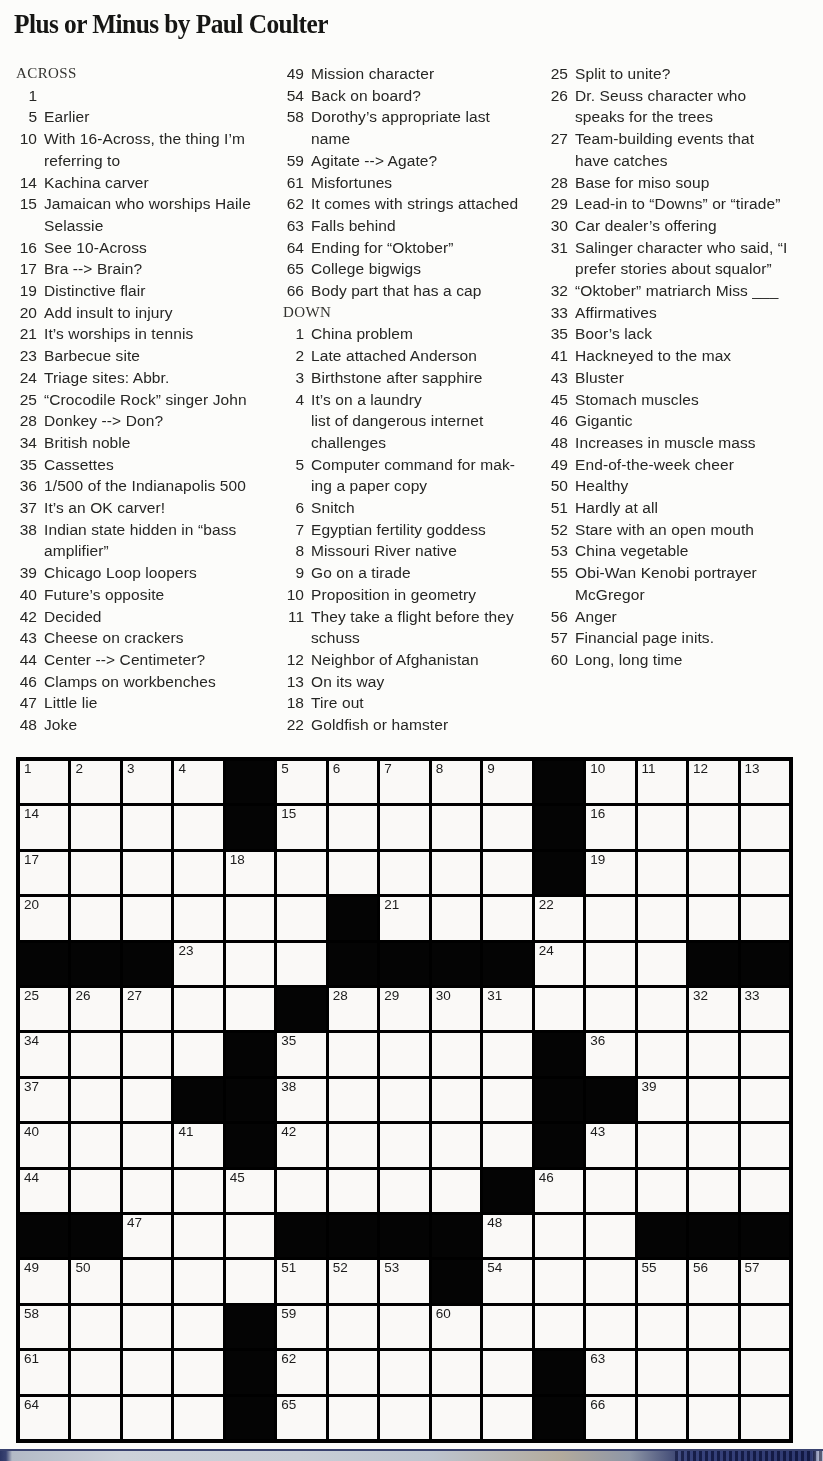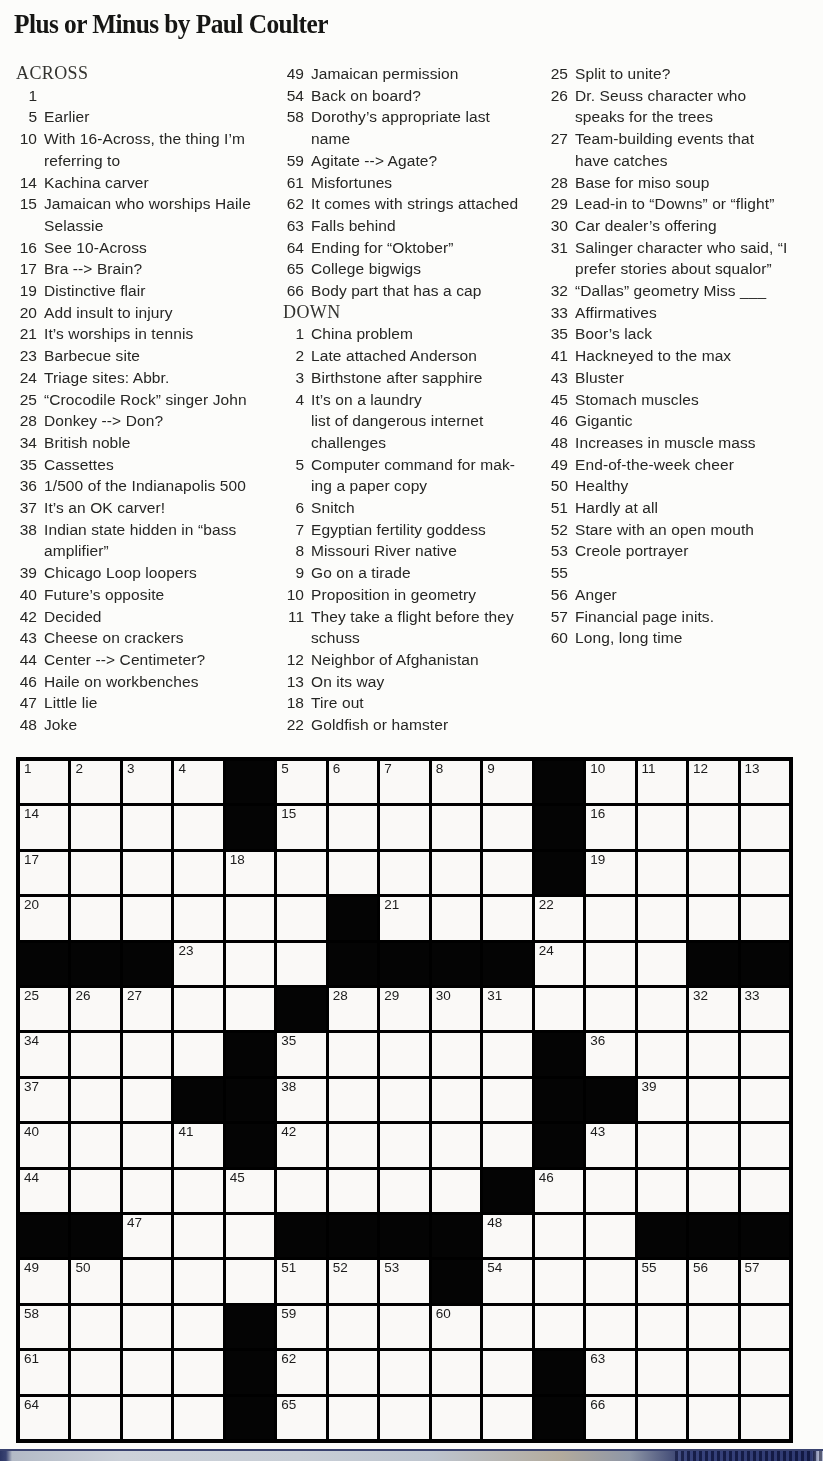--- a/index.html
+++ b/index.html
@@ -17,21 +17,21 @@
     letter-spacing:-0.6px;transform:scaleX(0.94);transform-origin:left top;
     white-space:nowrap;
   }
   
   .clues{position:absolute;top:63px;}
   .clue-col-1{left:13px;width:266px;}
   .clue-col-2{left:280px;width:263px;}
   .clue-col-3{left:544px;width:279px;}
   .clue-header{
     font-family:"Liberation Serif",serif;
-    font-size:18px;color:#33332f;letter-spacing:0.4px;
+    font-size:15px;color:#33332f;letter-spacing:0.4px;
     line-height:21.7px;padding-left:3px;
   }
   .clue-row{
     display:grid;grid-template-columns:24px 1fr;column-gap:7px;
     font-size:15.5px;line-height:21.7px;color:#262624;
   }
   .clue-num{text-align:right;}
   .clue-text{white-space:pre-line;letter-spacing:0.1px;}
   
   .xw-grid{
@@ -155,35 +155,35 @@
     <div class="clue-row">
       <span class="clue-num">43</span>
       <span class="clue-text">Cheese on crackers</span>
     </div>
     <div class="clue-row">
       <span class="clue-num">44</span>
       <span class="clue-text">Center --&gt; Centimeter?</span>
     </div>
     <div class="clue-row">
       <span class="clue-num">46</span>
-      <span class="clue-text">Haile on workbenches</span>
+      <span class="clue-text">Clamps on workbenches</span>
     </div>
     <div class="clue-row">
       <span class="clue-num">47</span>
       <span class="clue-text">Little lie</span>
     </div>
     <div class="clue-row">
       <span class="clue-num">48</span>
       <span class="clue-text">Joke</span>
     </div>
   </div>
 <div class="clues clue-col-2">
     <div class="clue-row">
       <span class="clue-num">49</span>
-      <span class="clue-text">Jamaican permission</span>
+      <span class="clue-text">Mission character</span>
     </div>
     <div class="clue-row">
       <span class="clue-num">54</span>
       <span class="clue-text">Back on board?</span>
     </div>
     <div class="clue-row">
       <span class="clue-num">58</span>
       <span class="clue-text">Dorothy’s appropriate last
 name</span>
     </div>
@@ -295,34 +295,34 @@
       <span class="clue-num">27</span>
       <span class="clue-text">Team-building events that
 have catches</span>
     </div>
     <div class="clue-row">
       <span class="clue-num">28</span>
       <span class="clue-text">Base for miso soup</span>
     </div>
     <div class="clue-row">
       <span class="clue-num">29</span>
-      <span class="clue-text">Lead-in to “Downs” or “flight”</span>
+      <span class="clue-text">Lead-in to “Downs” or “tirade”</span>
     </div>
     <div class="clue-row">
       <span class="clue-num">30</span>
       <span class="clue-text">Car dealer’s offering</span>
     </div>
     <div class="clue-row">
       <span class="clue-num">31</span>
       <span class="clue-text">Salinger character who said, “I
 prefer stories about squalor”</span>
     </div>
     <div class="clue-row">
       <span class="clue-num">32</span>
-      <span class="clue-text">“Dallas” geometry Miss ___</span>
+      <span class="clue-text">“Oktober” matriarch Miss ___</span>
     </div>
     <div class="clue-row">
       <span class="clue-num">33</span>
       <span class="clue-text">Affirmatives</span>
     </div>
     <div class="clue-row">
       <span class="clue-num">35</span>
       <span class="clue-text">Boor’s lack</span>
     </div>
     <div class="clue-row">
@@ -356,24 +356,26 @@
     <div class="clue-row">
       <span class="clue-num">51</span>
       <span class="clue-text">Hardly at all</span>
     </div>
     <div class="clue-row">
       <span class="clue-num">52</span>
       <span class="clue-text">Stare with an open mouth</span>
     </div>
     <div class="clue-row">
       <span class="clue-num">53</span>
-      <span class="clue-text">Creole portrayer</span>
+      <span class="clue-text">China vegetable</span>
     </div>
     <div class="clue-row">
       <span class="clue-num">55</span>
+      <span class="clue-text">Obi-Wan Kenobi portrayer
+McGregor</span>
     </div>
     <div class="clue-row">
       <span class="clue-num">56</span>
       <span class="clue-text">Anger</span>
     </div>
     <div class="clue-row">
       <span class="clue-num">57</span>
       <span class="clue-text">Financial page inits.</span>
     </div>
     <div class="clue-row">

